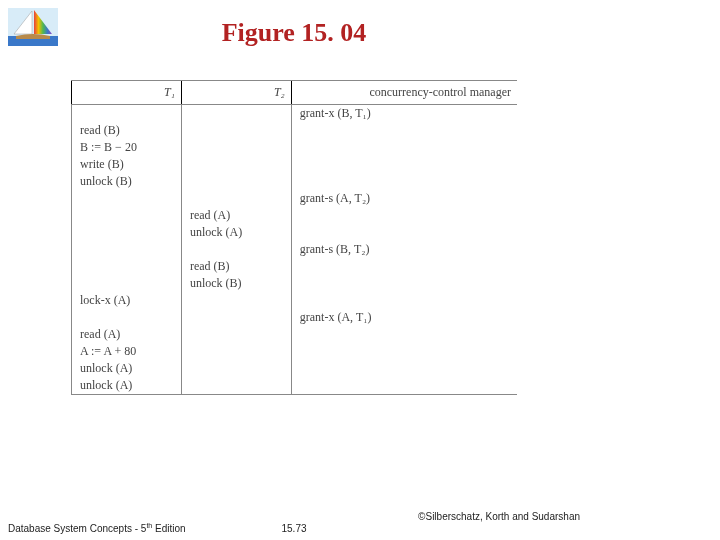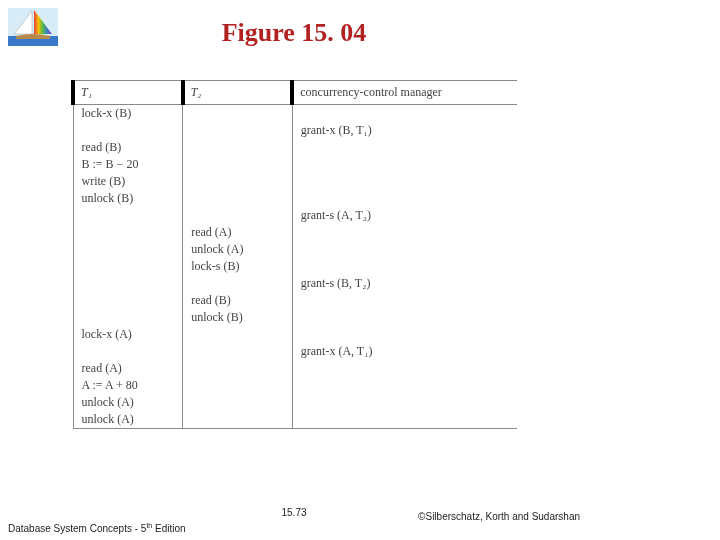--- a/index.html
+++ b/index.html
@@ -5,27 +5,27 @@
     * { box-sizing: border-box; margin: 0; padding: 0; }
     html, body { width: 720px; height: 540px; background: #fff; font-family: Arial, sans-serif; color: #000; position: relative; overflow: hidden; }
     .page { position: relative; width: 588px; height: 540px; border-radius: 29px; }
     .logo { position: absolute; top: 8px; left: 8px; width: 50px; height: 38px; }
     .title { position: absolute; top: 18px; left: 0; right: 0; text-align: center; font-family: Georgia, 'Times New Roman', serif; font-size: 26px; font-weight: bold; color: #B22222; }
     .figure { position: absolute; top: 80px; left: 50%; transform: translateX(-50%); width: 446px; }
     table.sched { border-collapse: collapse; width: 100%; font-family: 'Times New Roman', serif; font-size: 12px; color: #444; }
     table.sched col.c1 { width: 110px; }
     table.sched col.c2 { width: 110px; }
     table.sched col.c3 { width: 226px; }
-    table.sched th { border-top: 1px solid #888; border-bottom: 1px solid #888; border-left: 4px solid #000000; font-weight: normal; text-align: left; padding: 4px 6px; font-style: italic; }
+    table.sched th { border-top: 1px solid #888; border-bottom: 1px solid #888; border-left: 1px solid #000000; font-weight: normal; text-align: right; padding: 4px 6px; font-style: italic; }
     table.sched th:last-child { font-style: normal; }
     table.sched td { border-left: 1px solid #888; padding: 1px 8px; vertical-align: top; line-height: 1.25; white-space: nowrap; }
     table.sched tr:last-child td { border-bottom: 1px solid #888; }
     .footer { position: absolute; bottom: 6px; left: 8px; right: 8px; font-size: 10px; font-family: Arial, sans-serif; color: #222; }
     .footer .left { position: absolute; left: 0; bottom: 0; }
-    .footer .center { position: absolute; left: 50%; transform: translateX(-50%); bottom: 16px; }
+    .footer .center { position: absolute; left: 50%; transform: translateX(-50%); bottom: 0; }
     .footer .right { position: absolute; right: 0; bottom: 12px; }
     .sup { font-size: 7px; vertical-align: super; }
   </style>
 </head>
 <body>
 <div class="page">
 
   <svg class="logo" viewBox="0 0 50 38">
     <rect x="0" y="28" width="50" height="10" fill="#3a78c9"></rect>
     <rect x="0" y="0" width="50" height="28" fill="#d8ecf8"></rect>
@@ -55,25 +55,20 @@
         </colgroup>
       <thead>
         <tr>
           <th>T₁</th>
           <th>T₂</th>
           <th style="font-style:normal">concurrency-control manager</th>
         </tr>
       </thead>
       <tbody id="sched-body">
           <tr>
-            <td>lock-x (B)</td>
-            <td>&nbsp;</td>
-            <td>&nbsp;</td>
-          </tr>
-          <tr>
             <td>&nbsp;</td>
             <td>&nbsp;</td>
             <td>grant-x (B, T₁)</td>
           </tr>
           <tr>
             <td>read (B)</td>
             <td>&nbsp;</td>
             <td>&nbsp;</td>
           </tr>
           <tr>
@@ -97,25 +92,20 @@
             <td>grant-s (A, T₂)</td>
           </tr>
           <tr>
             <td>&nbsp;</td>
             <td>read (A)</td>
             <td>&nbsp;</td>
           </tr>
           <tr>
             <td>&nbsp;</td>
             <td>unlock (A)</td>
-            <td>&nbsp;</td>
-          </tr>
-          <tr>
-            <td>&nbsp;</td>
-            <td>lock-s (B)</td>
             <td>&nbsp;</td>
           </tr>
           <tr>
             <td>&nbsp;</td>
             <td>&nbsp;</td>
             <td>grant-s (B, T₂)</td>
           </tr>
           <tr>
             <td>&nbsp;</td>
             <td>read (B)</td>

